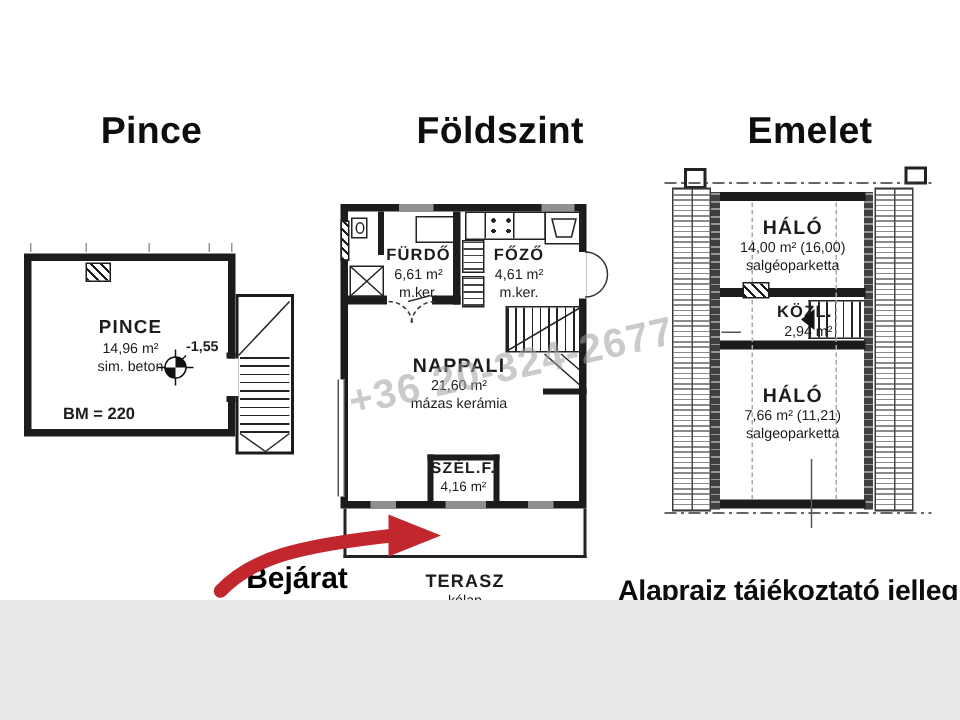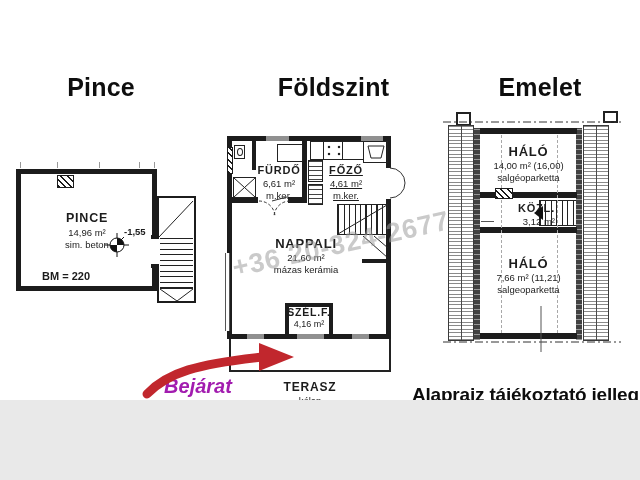--- a/index.html
+++ b/index.html
@@ -31,21 +31,21 @@
   .winfill{ position:absolute; background:#909090; z-index:2; }
   .whitegap{ position:absolute; background:#ffffff; z-index:2; }
   .kneeline{ position:absolute; width:0; border-left:1px dashed #a8a8a8; }
   .tick{ position:absolute; width:1px; height:6px; background:#999; }
   svg.overlay{ position:absolute; left:0; top:0; z-index:4; pointer-events:none; }
   .watermark{
     position:absolute; left:233px; top:253px; width:330px; text-align:left;
     font-size:27px; font-weight:bold; letter-spacing:1px; color:rgba(158,158,158,0.55);
     transform:rotate(-12.5deg); transform-origin:0 50%; z-index:6; white-space:nowrap;
   }
-  .red{ color:#a21caf;font-style:italic; }
+  .red{ color:#000000; }
 </style>
 </head>
 <body>
 
 <div class="page">
 
   <div class="t title" style="left:40px;top:72px;width:122px;">Pince</div>
   <div class="t title" style="left:256px;top:72px;width:155px;">Földszint</div>
   <div class="t title" style="left:470px;top:72px;width:140px;">Emelet</div>
 
@@ -106,21 +106,21 @@
 
   <div class="abs" style="left:285px;top:303px;width:48px;height:31px;border:4px solid #1c1c1c;border-bottom:none;"></div>
 
   <div class="abs" style="left:229px;top:339px;width:162px;height:33px;border:2px solid #222;border-top:none;"></div>
 
   <div class="t" style="left:248px;top:164px;width:62px;">
     <div class="rname" style="font-size:11px;">FÜRDŐ</div>
     <div class="rsub">6,61 m²</div>
     <div class="rsub">m.ker.</div>
   </div>
-  <div class="t" style="left:316px;top:164px;width:60px;text-decoration:underline;">
+  <div class="t" style="left:316px;top:164px;width:60px;">
     <div class="rname" style="font-size:11px;">FŐZŐ</div>
     <div class="rsub">4,61 m²</div>
     <div class="rsub">m.ker.</div>
   </div>
   <div class="t" style="left:246px;top:236px;width:120px;">
     <div class="rname" style="font-size:13px;">NAPPALI</div>
     <div class="rsub">21,60 m²</div>
     <div class="rsub">mázas kerámia</div>
   </div>
   <div class="t" style="left:277px;top:306px;width:64px;">
@@ -151,21 +151,21 @@
     <div class="treadsV" style="left:96px;top:92px;width:37px;height:26px;border-right:none;"></div>
     <div class="kneeline" style="left:58px;top:27px;height:198px;"></div>
     <div class="kneeline" style="left:114px;top:27px;height:198px;"></div>
     <div class="t" style="left:37px;top:36px;width:97px;">
       <div class="rname" style="font-size:13px;">HÁLÓ</div>
       <div class="rsub">14,00 m² (16,00)</div>
       <div class="rsub">salgéoparketta</div>
     </div>
     <div class="t" style="left:52px;top:94px;width:60px;text-align:right;">
       <div class="rname" style="font-size:11px;">KÖZL.</div>
-      <div class="rsub">3,12 m²</div>
+      <div class="rsub">2,94 m²</div>
     </div>
     <div class="abs" style="left:38px;top:113px;width:13px;height:1px;background:#555;z-index:3;"></div>
     <div class="t" style="left:37px;top:148px;width:97px;">
       <div class="rname" style="font-size:13px;">HÁLÓ</div>
       <div class="rsub">7,66 m² (11,21)</div>
       <div class="rsub">salgeoparketta</div>
     </div>
   </div>
 
   <div class="t red" style="left:158px;top:374px;width:80px;font-size:20px;font-weight:600;">Bejárat</div>

